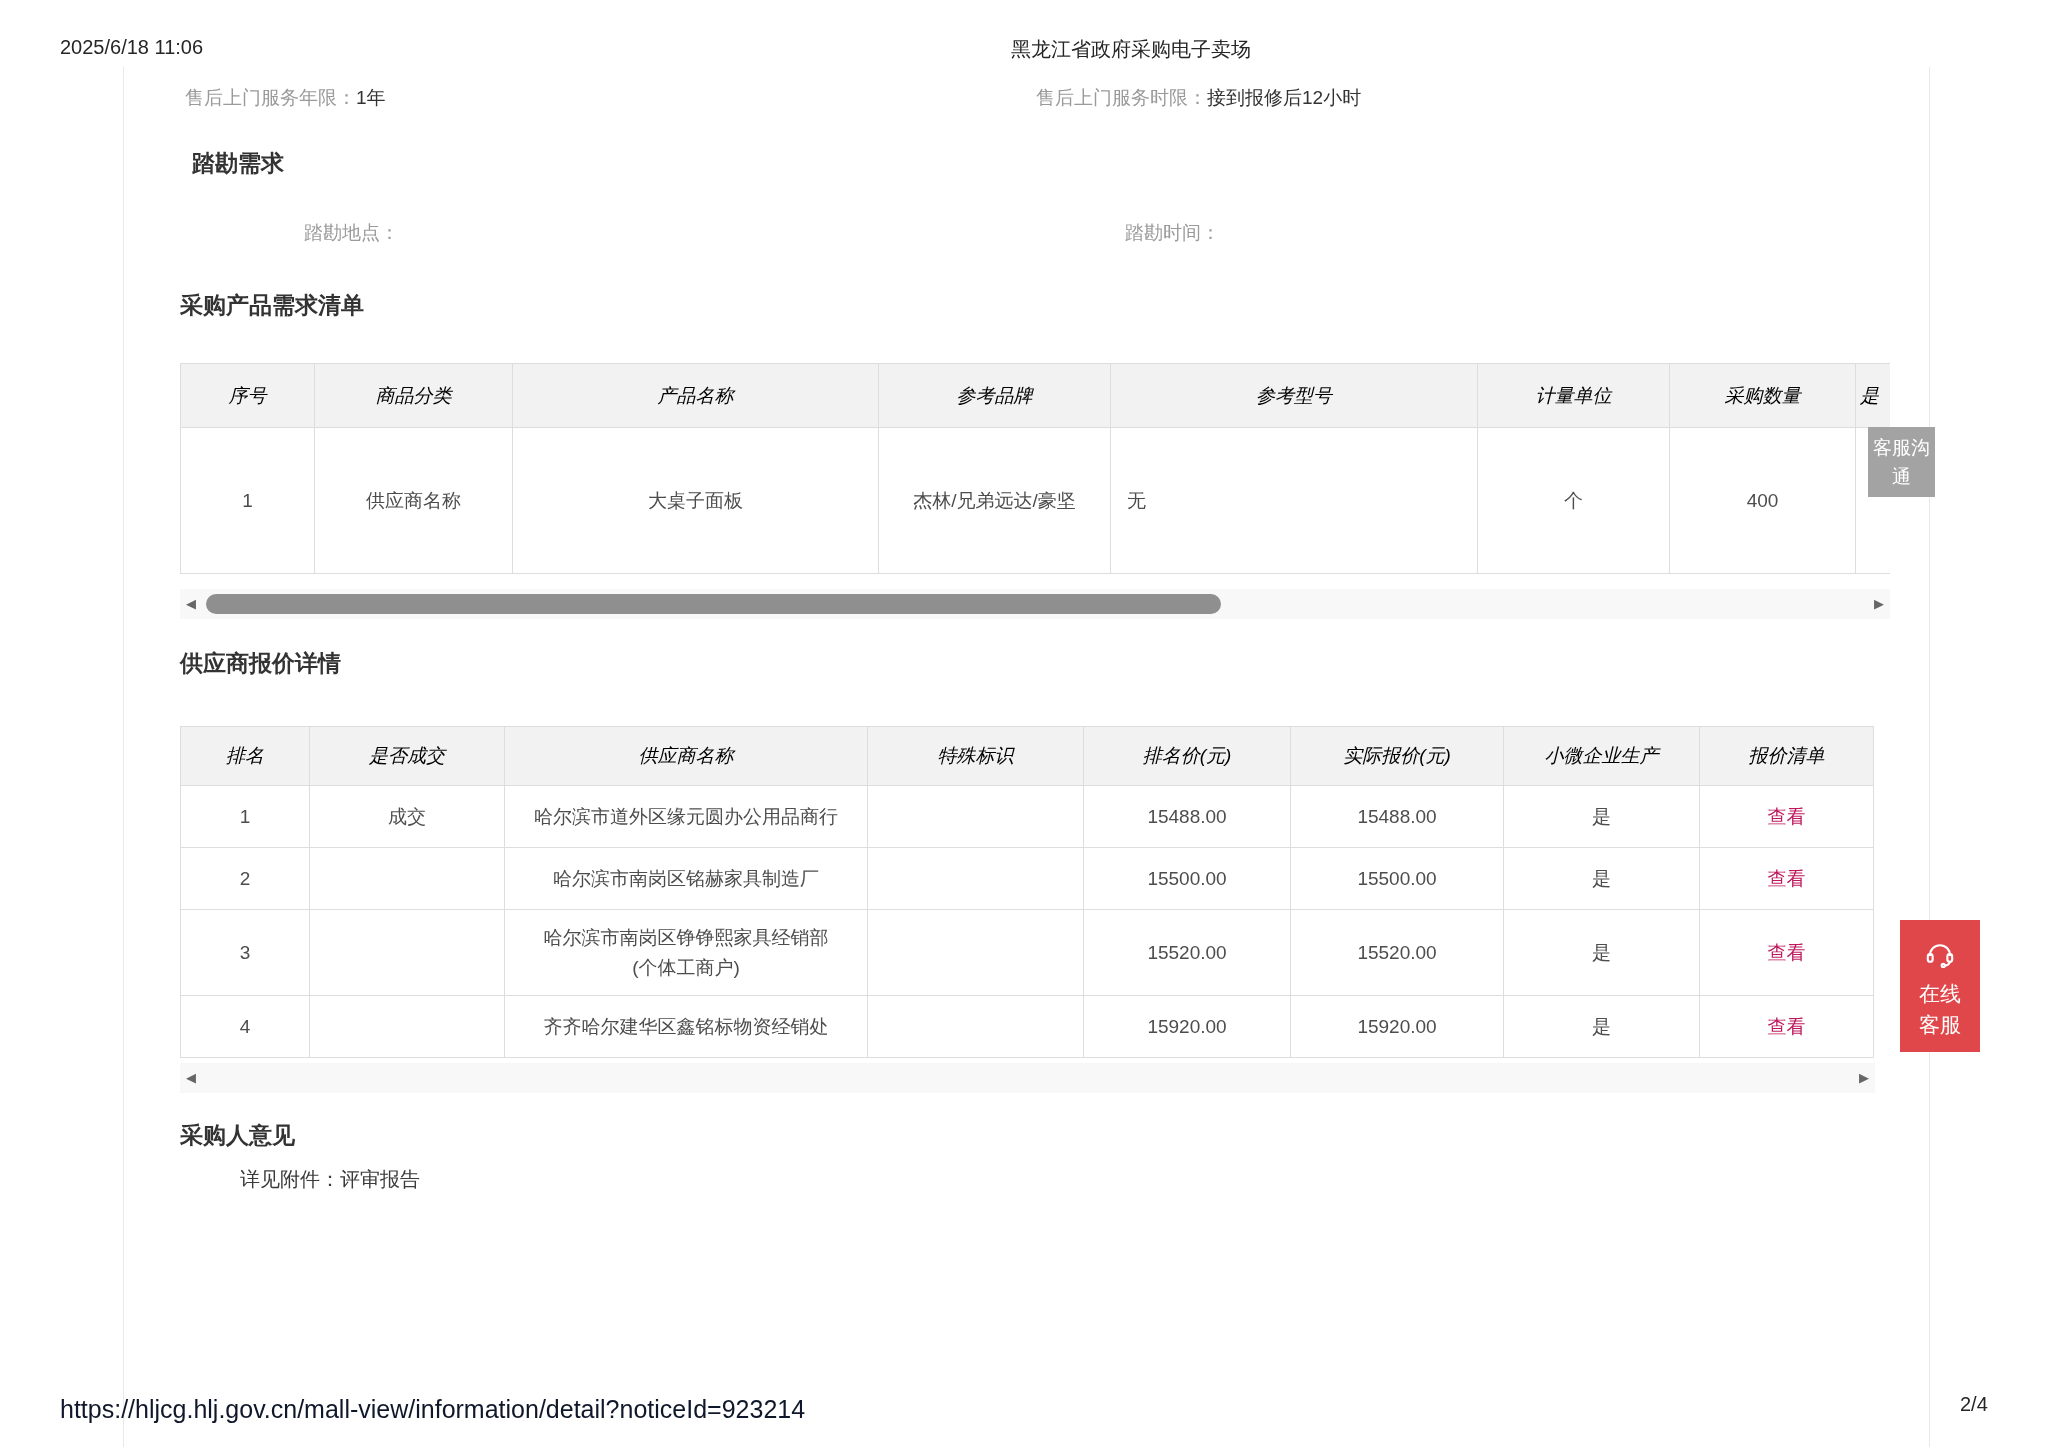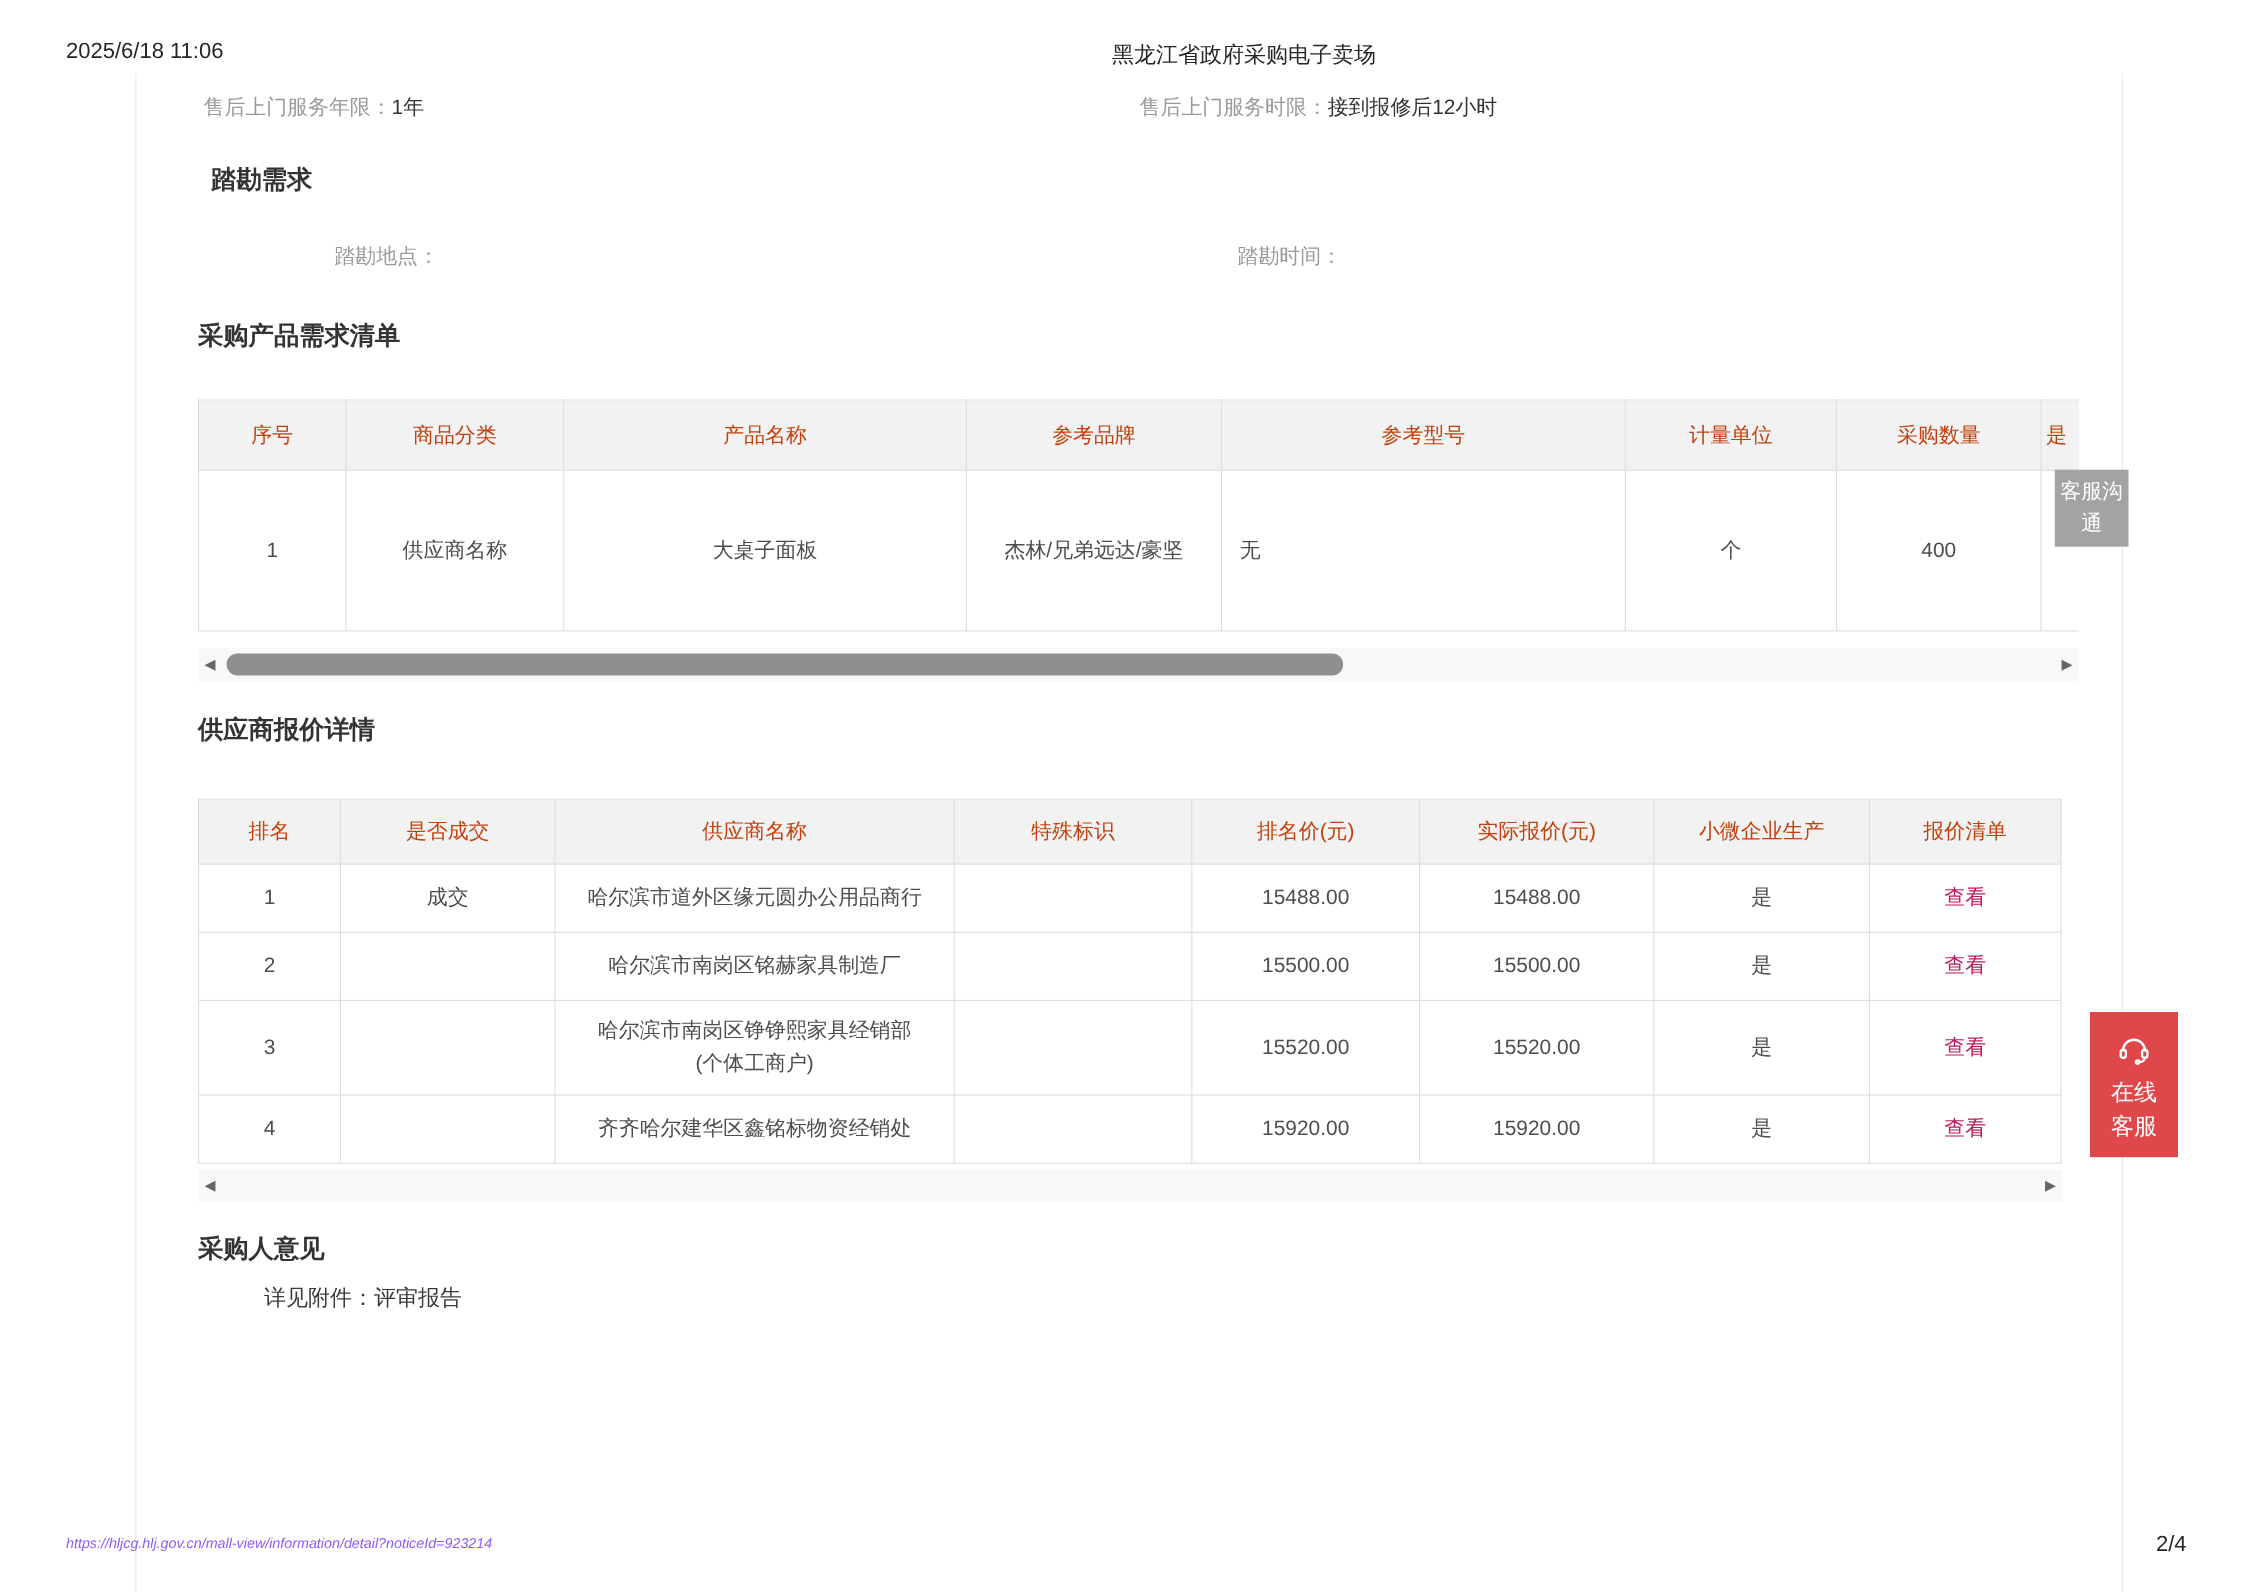--- a/index.html
+++ b/index.html
@@ -13,21 +13,21 @@
   .dark{color:#333;}
   .ptext{font-size:20px;color:#262626;}
   .fieldrow{font-size:19px;}
   .sec-heading{font-size:23px;font-weight:bold;color:#333;}
   .frameline{position:absolute;width:1px;background:#e9e9e9;top:67px;height:1380px;}
 
   
   .tbl-wrap{position:absolute;overflow:hidden;}
   table{border-collapse:collapse;table-layout:fixed;}
   th,td{border:1px solid #ddd;font-weight:normal;}
-  th{background:#f2f2f2;color:#c2410c;font-size:19px;text-align:center;vertical-align:middle;}
+  th{background:#f2f2f2;color:#000000;font-size:19px;text-align:center;vertical-align:middle;font-style:italic;}
   td{color:#4d4d4d;font-size:19px;text-align:center;vertical-align:middle;line-height:30px;}
   .cell-left{text-align:left;padding-left:16px;}
   .cut-col{text-align:left;padding-left:4px;}
   .link{color:#be185d;text-decoration:none;cursor:pointer;}
   .supplier-line{display:block;}
 
   
   .hscroll{position:absolute;background:#f8f8f8;height:30px;}
   .hs-arrow{position:absolute;top:0;height:30px;line-height:30px;font-size:13px;color:#666;}
   .hs-arrow.left{left:6px;}
@@ -218,16 +218,16 @@
       <rect x="17.2" y="12.8" width="3.4" height="5.4" rx="1.7"></rect>
       <path d="M19 18.2a3.6 3.6 0 0 1-3.4 2.6"></path>
       <circle cx="14.3" cy="20.8" r="1.1"></circle>
     </svg>
     <div class="service-lines">
       <div>在线</div>
       <div>客服</div>
     </div>
   </div>
 
-  <div class="abs" style="left:60px;top:1395px;font-size:13px;color:#8b5cf6;font-style:italic;">https://hljcg.hlj.gov.cn/mall-view/information/detail?noticeId=923214</div>
+  <div class="abs" style="left:60px;top:1395px;font-size:25px;color:#0f172a;">https://hljcg.hlj.gov.cn/mall-view/information/detail?noticeId=923214</div>
   <div class="abs" style="left:1960px;top:1393px;font-size:20px;color:#262626;">2/4</div>
 
 </div>
 
 </body></html>

